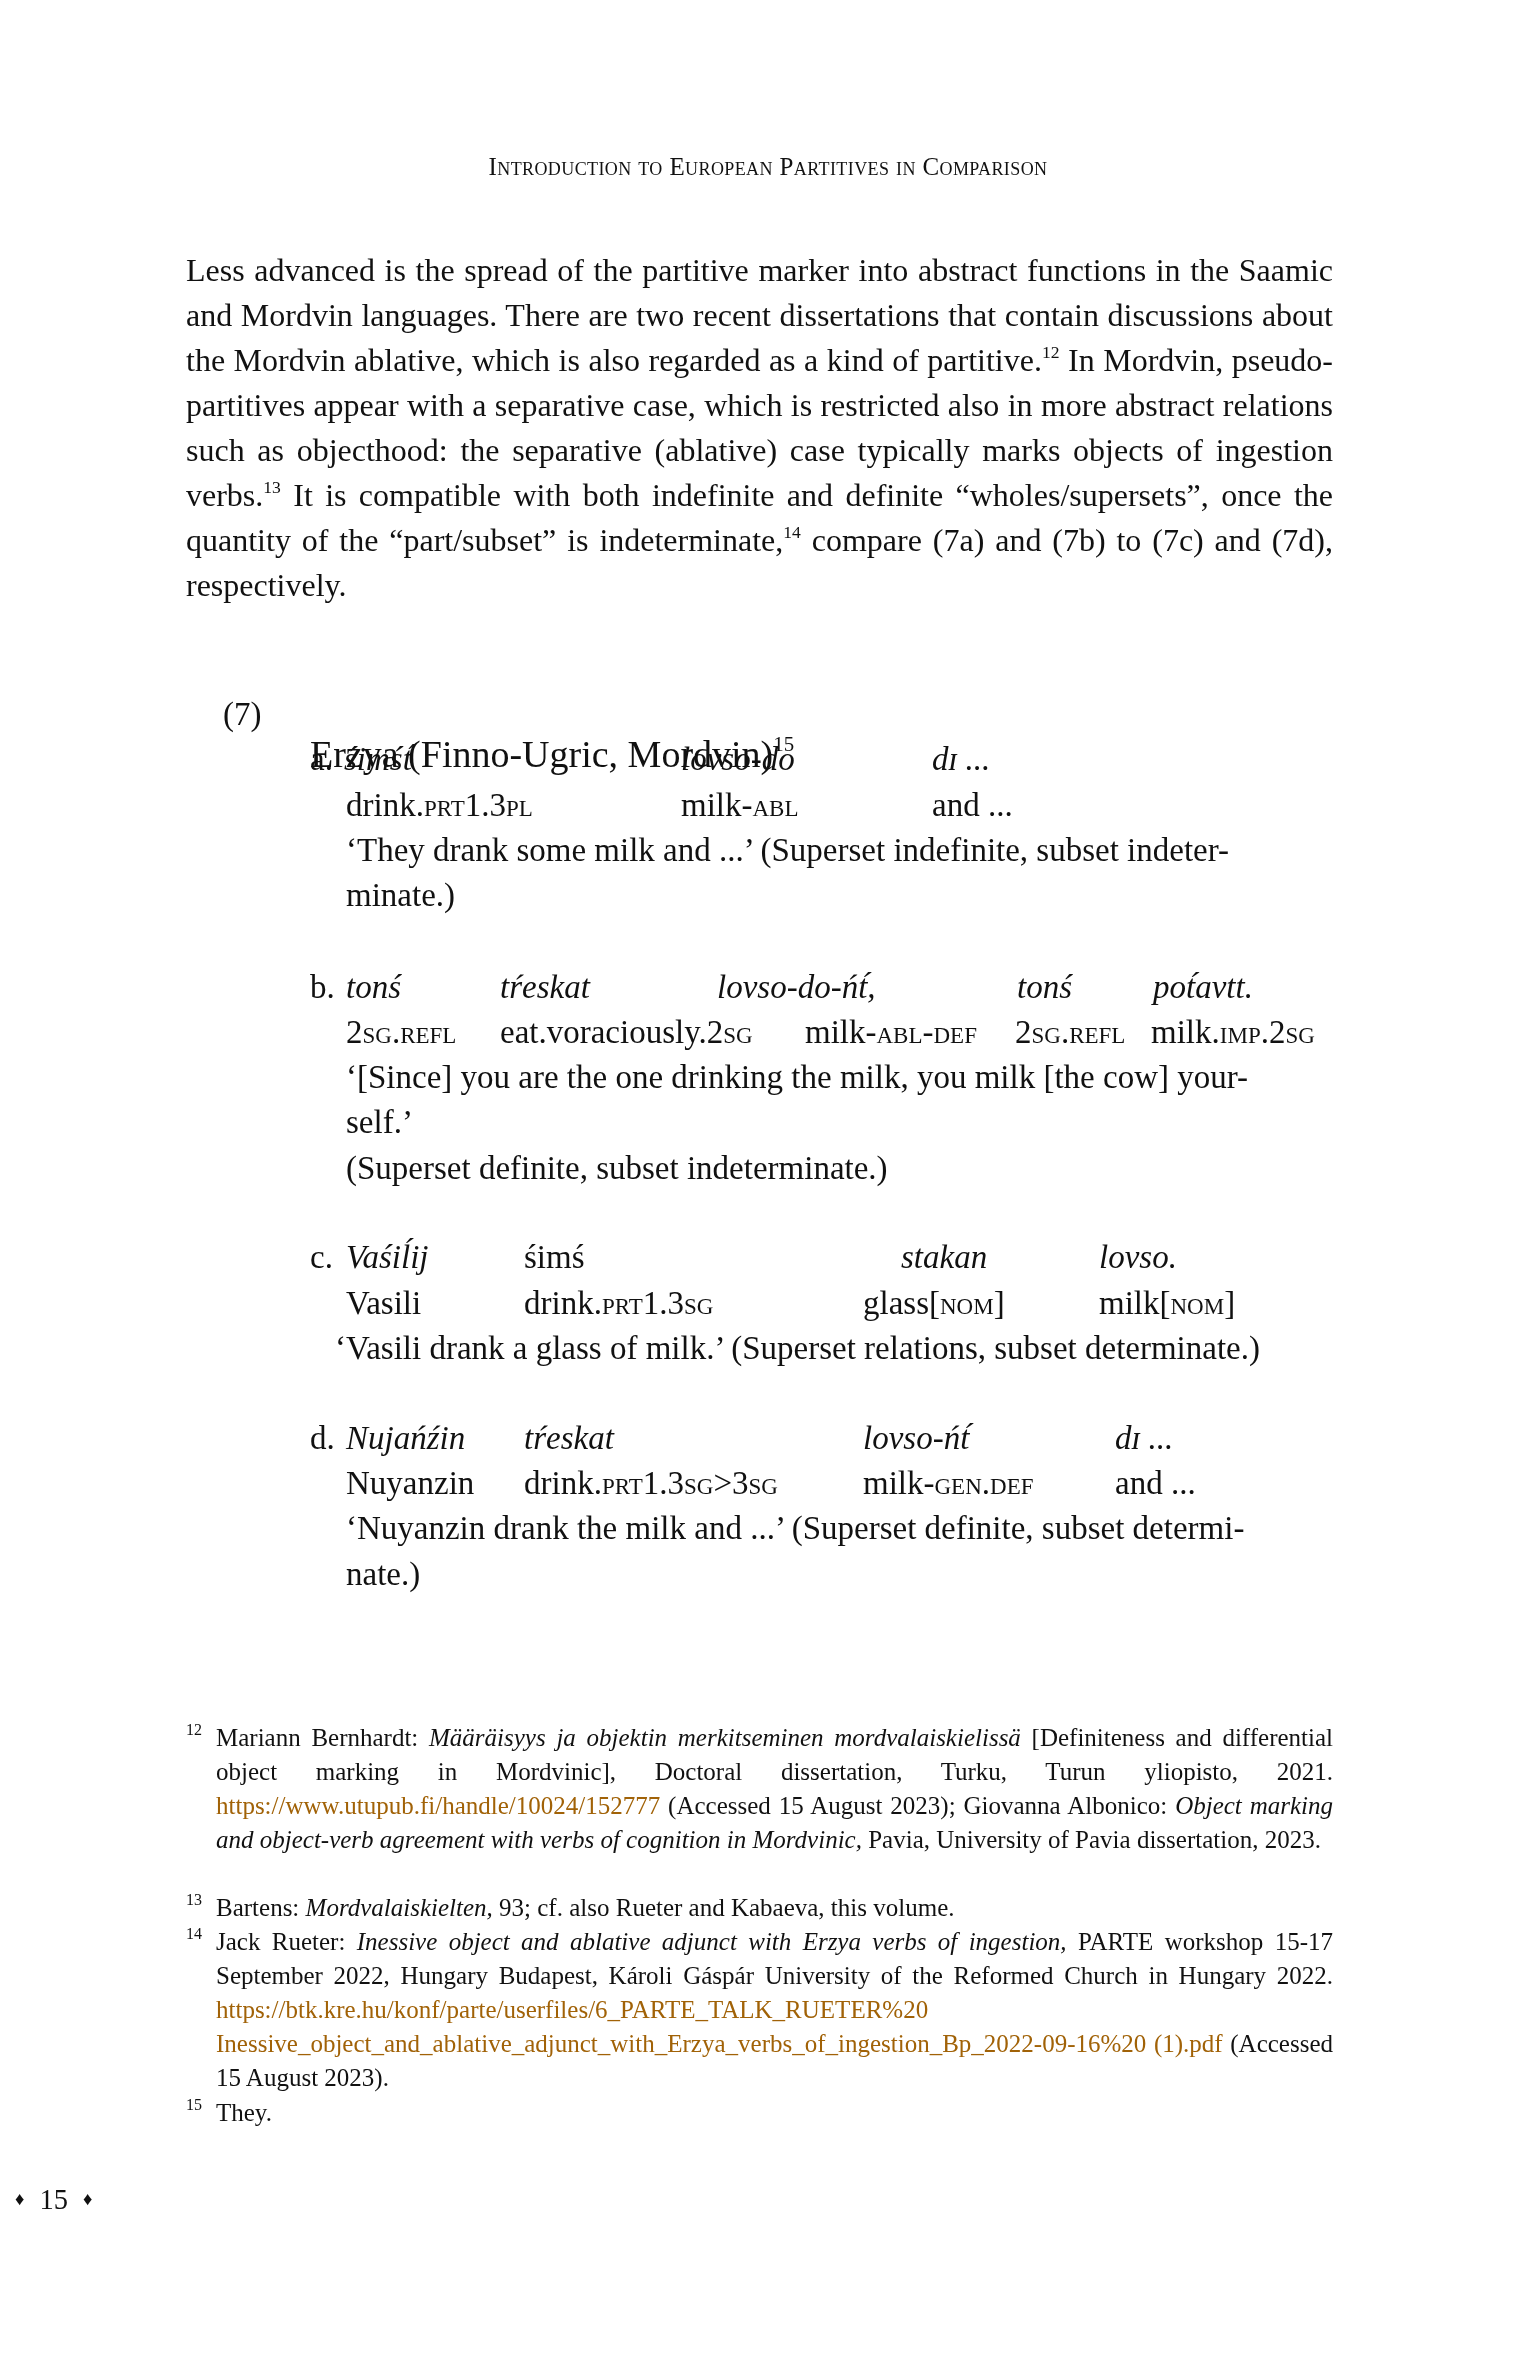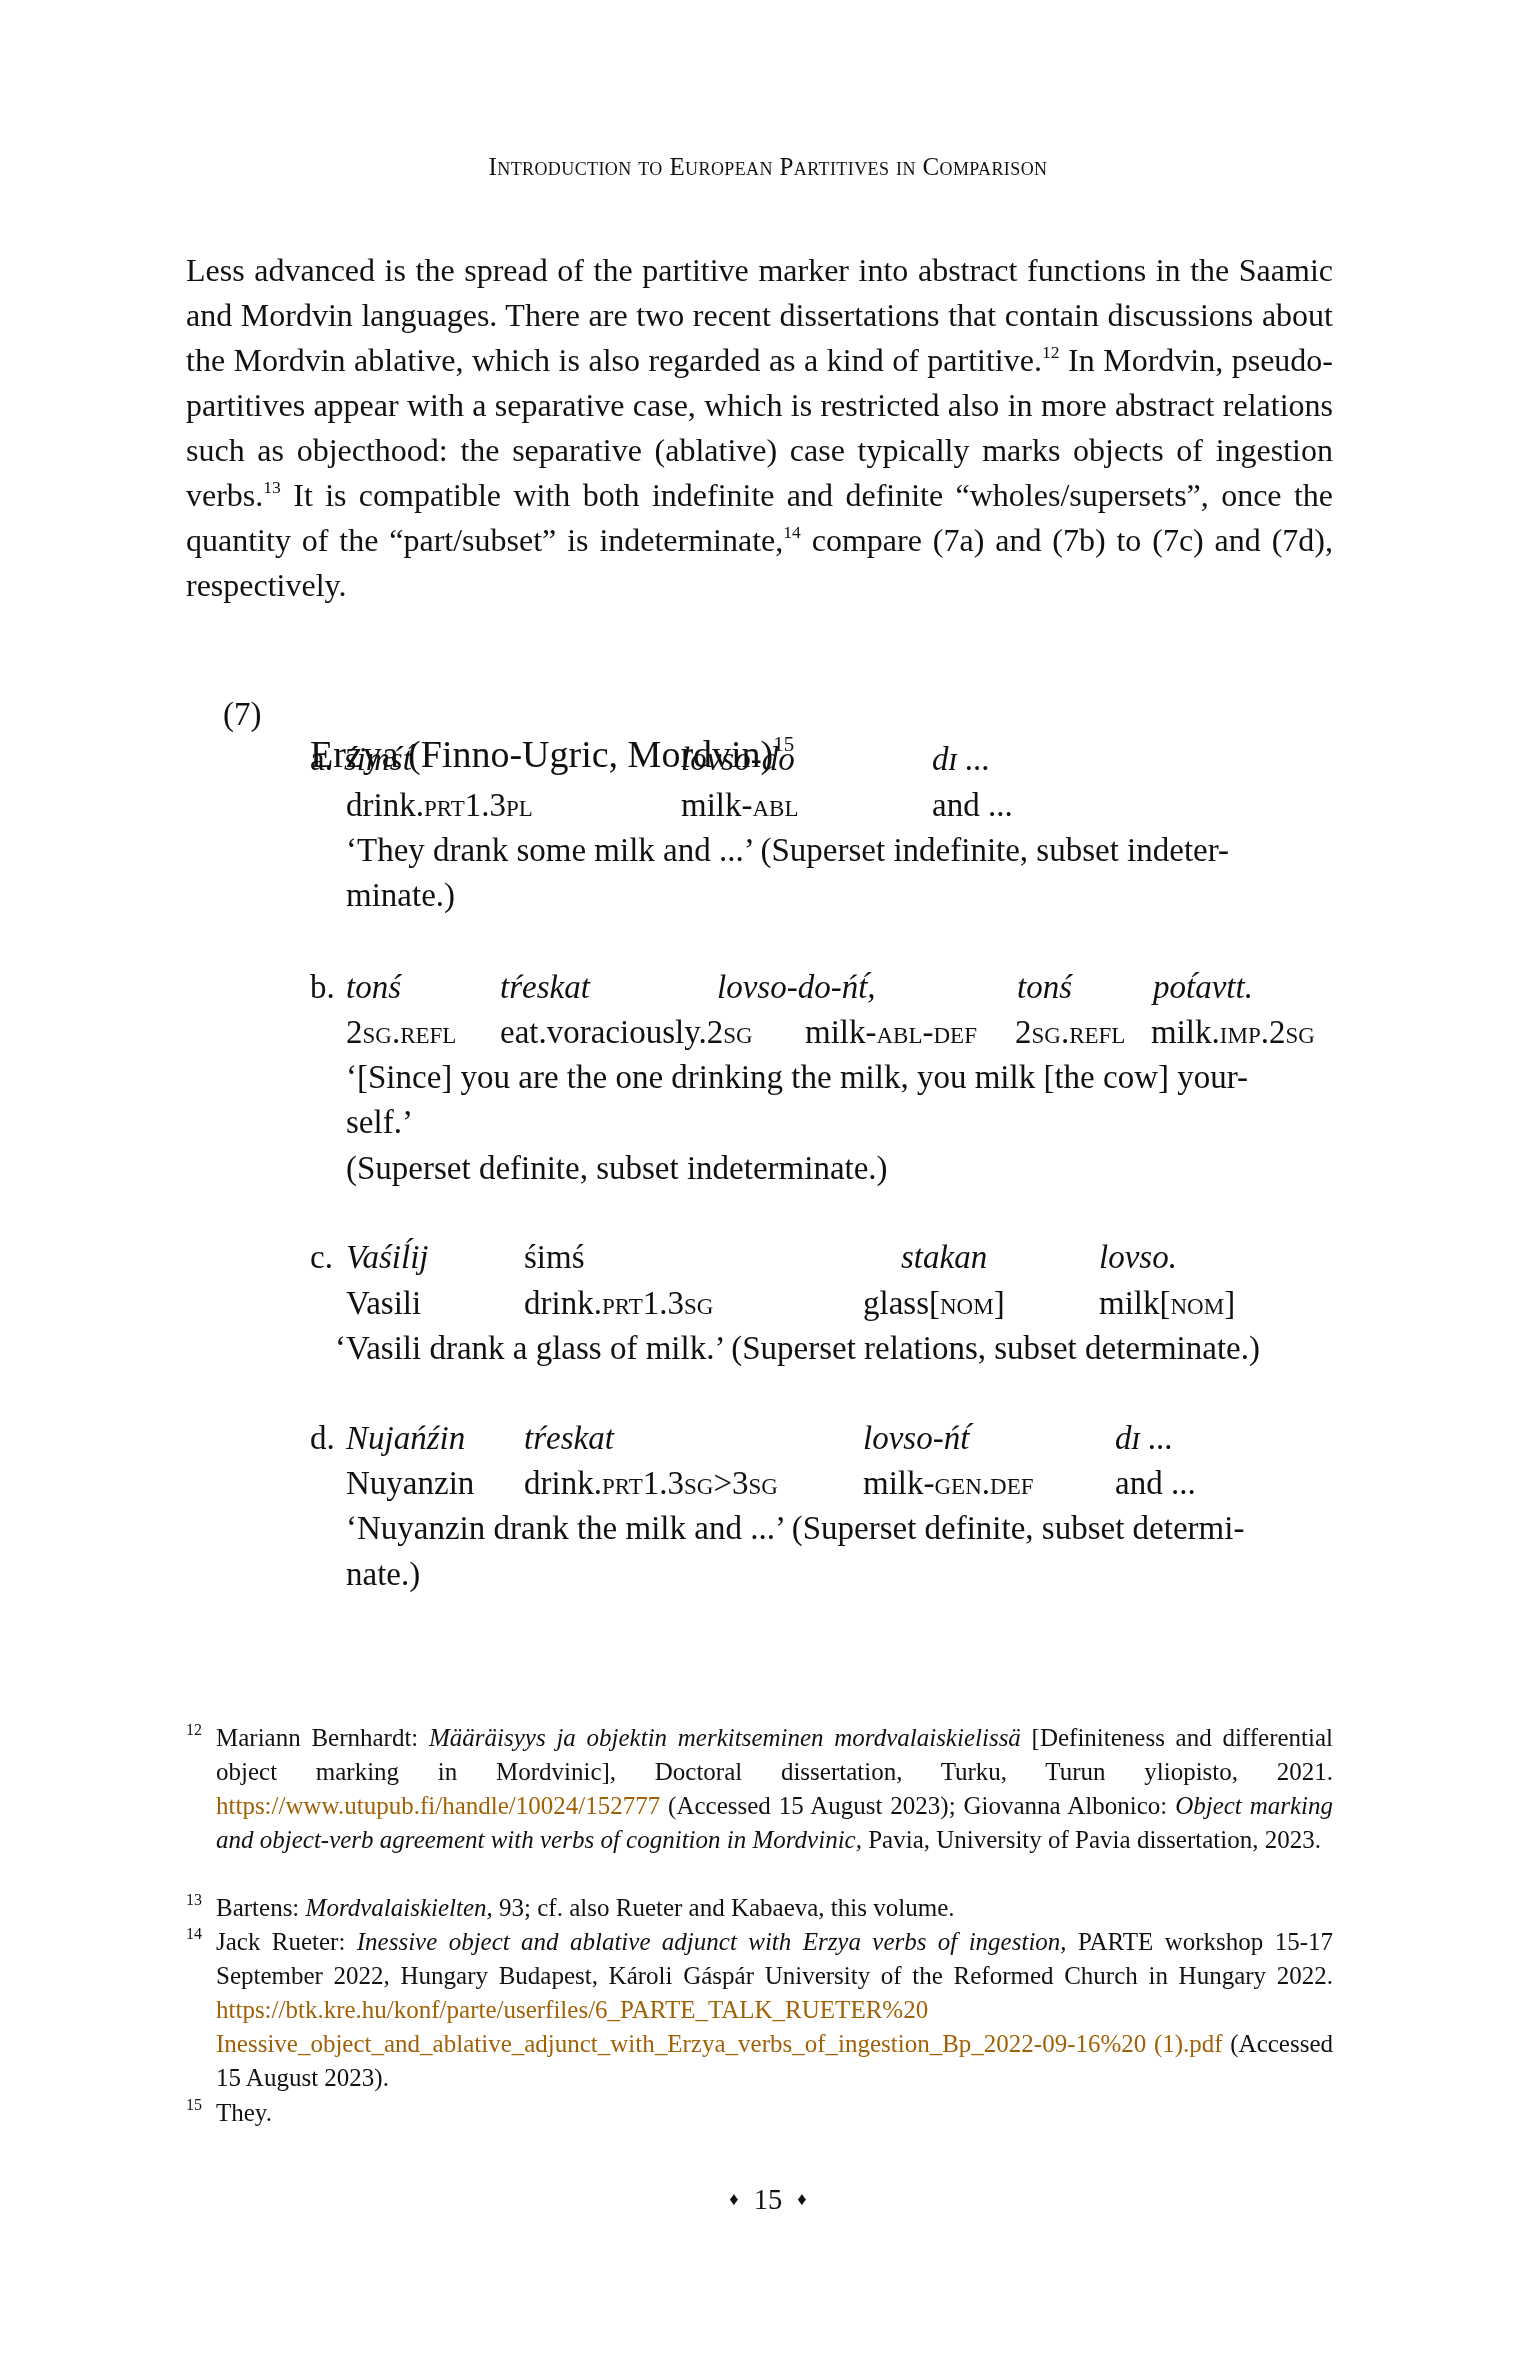--- a/index.html
+++ b/index.html
@@ -18,21 +18,21 @@
   sup { font-size: 0.55em; line-height: 0; vertical-align: 0.75em; }
   .sc { font-variant: small-caps; text-transform: lowercase; }
   .ex-num { position: absolute; left: 223px; top: 696px; font-size: 33px; }
   .ex-head { position: absolute; left: 310px; top: 696px; font-size: 38px; margin-top: 36px; }
   .ex-line { position: absolute; font-size: 33px; white-space: nowrap; }
   .it { font-style: italic; }
   .fn { position: absolute; left: 186px; width: 1147px; font-size: 25px; line-height: 34px; text-align: justify; }
   .fn-num { position: absolute; left: 0; top: 0; font-size: 16px; line-height: 18.4px; }
   .fn-text { display: block; margin-left: 30px; }
   .link { color: #a16207; }
-  .page-num { position: absolute; top: 2184px; left: 0; width: 1536px; text-align: center; font-size: 28.5px; }
+  .page-num { position: absolute; top: 2184px; left: 0; width: 1536px; font-size: 28.5px; }
   .page-num .dot { font-size: 18.4px; vertical-align: 4.2px; padding: 0 15px; }
 </style>
 </head>
 <body>
 
 <div class="running-head">Introduction to European Partitives in Comparison</div>
 
 <div class="body-text"><span>Less advanced is the spread of the partitive marker into abstract functions in the Saamic and Mordvin languages. There are two recent dissertations that contain discussions about the Mordvin ablative, which is also regarded as a kind of partitive.</span><sup>12</sup><span> In Mordvin, pseudo-partitives appear with a separative case, which is restricted also in more abstract relations such as objecthood: the separative (ablative) case typically marks objects of ingestion verbs.</span><sup>13</sup><span> It is compatible with both indefinite and definite “wholes/supersets”, once the quantity of the “part/subset” is indeterminate,</span><sup>14</sup><span> compare (7a) and (7b) to (7c) and (7d), respectively.</span></div>
 
 <div class="ex-num">(7)</div>

